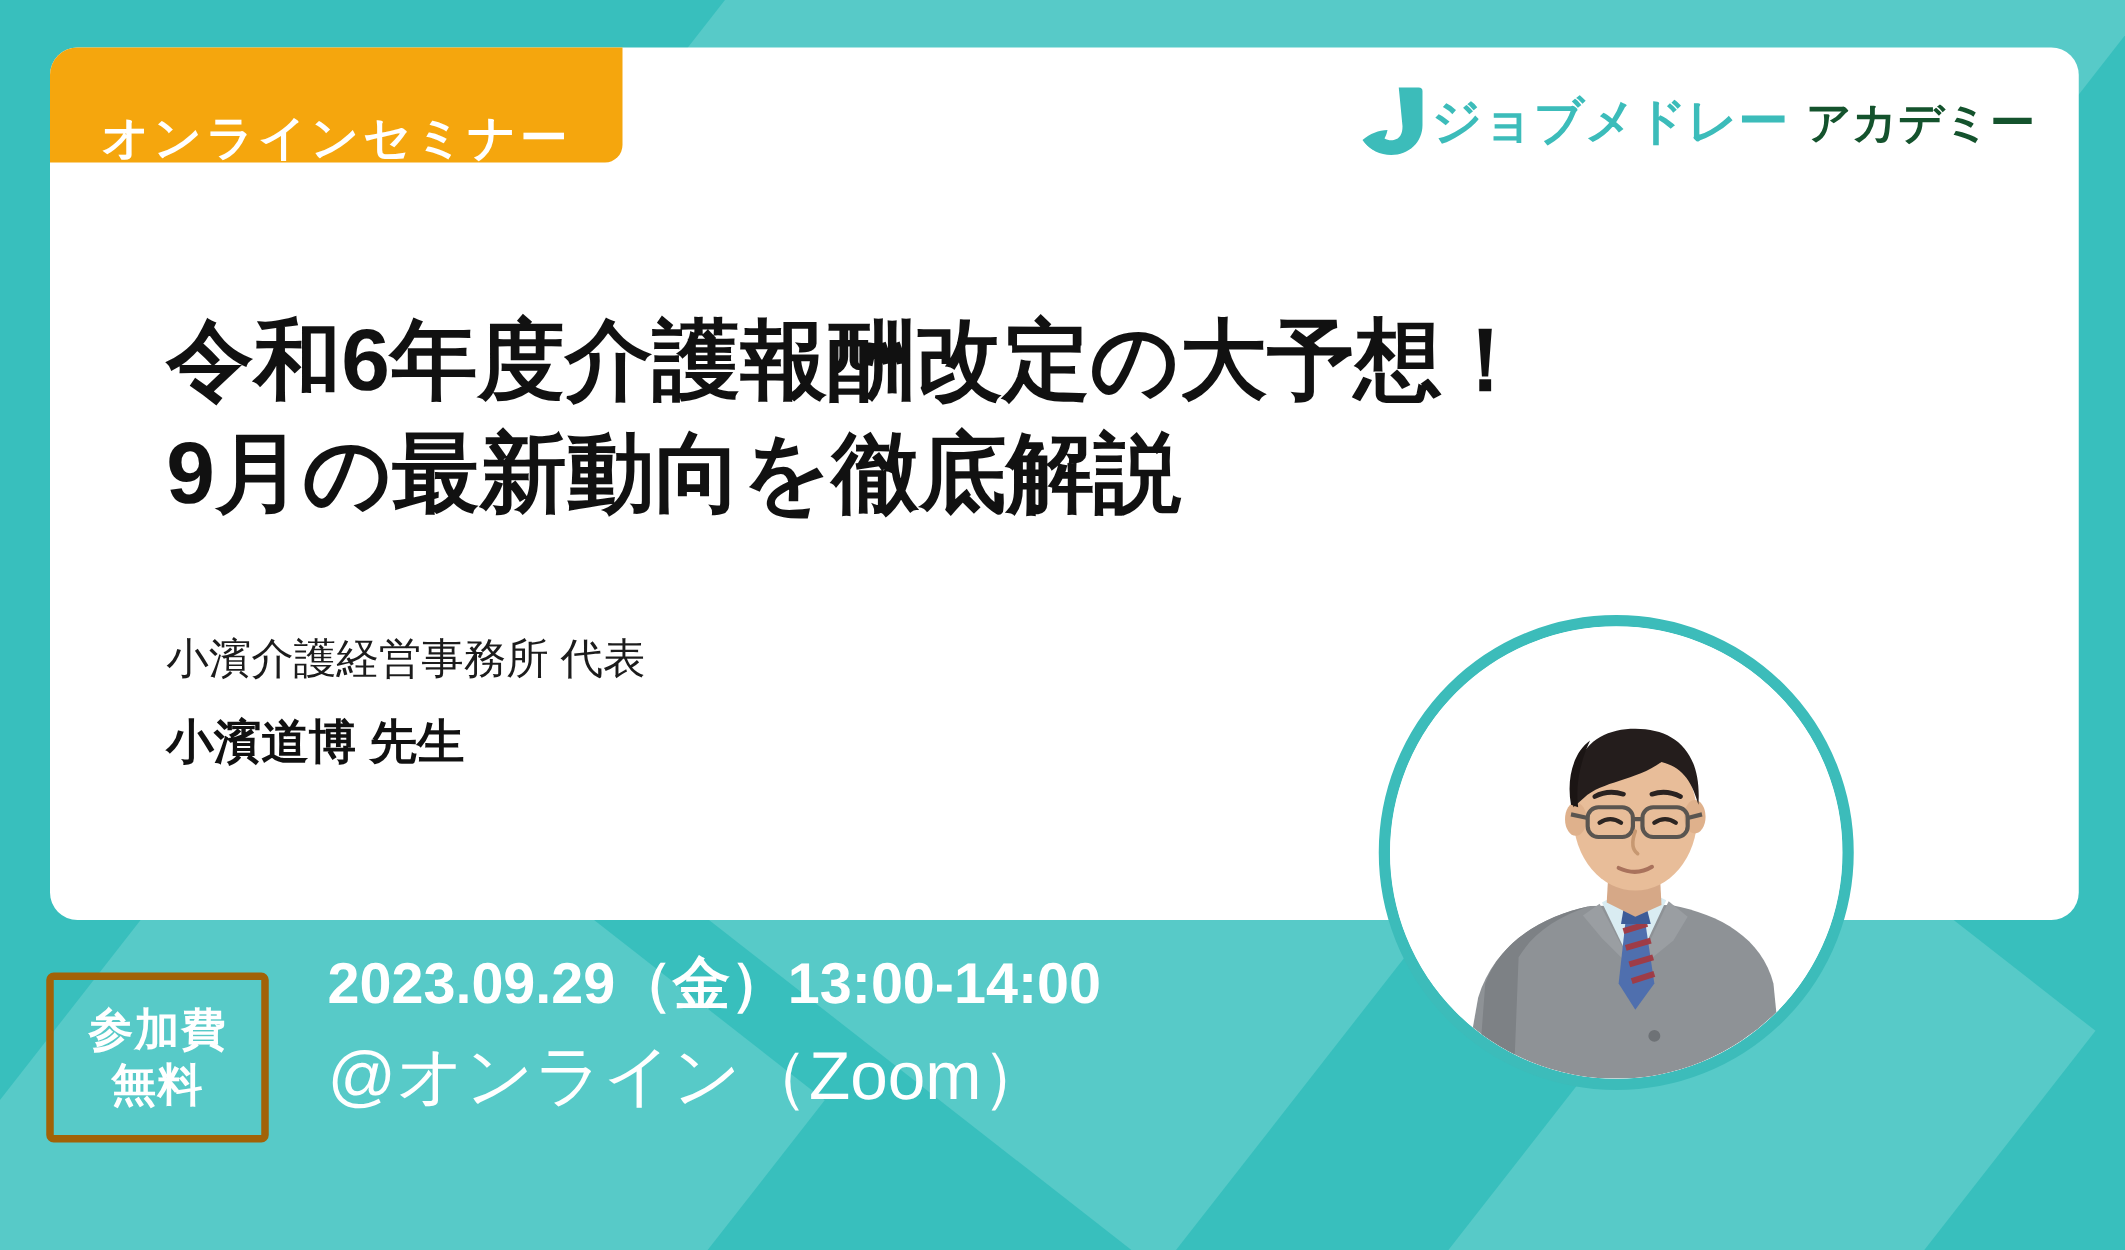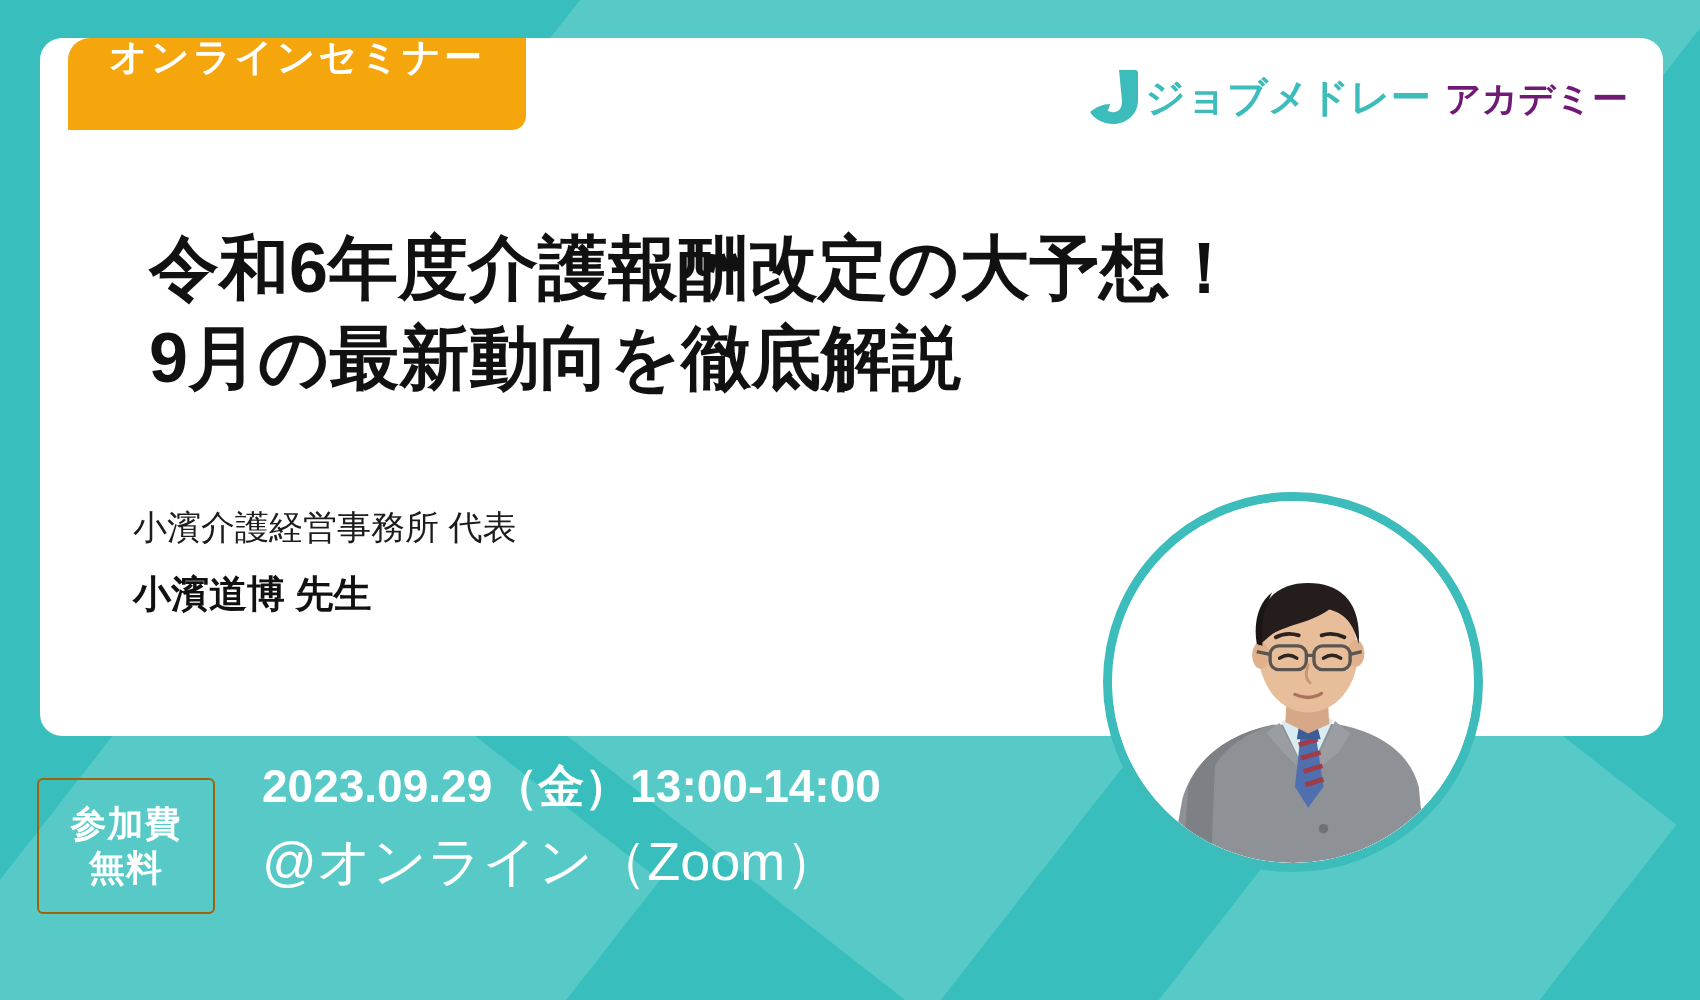--- a/index.html
+++ b/index.html
@@ -60,23 +60,22 @@
   .badge {
     position: absolute;
     left: 40px;
     top: 38px;
     width: 458px;
     height: 92px;
     background: #f5a60d;
     border-top-left-radius: 22px;
     border-bottom-right-radius: 14px;
     display: flex;
-    align-items: flex-start;
+    align-items: flex-end;
     justify-content: center;
-    margin-left: 28px;
   }
   .badge-label {
     color: #ffffff;
     font-size: 38px;
     font-weight: bold;
     letter-spacing: 3px;
     line-height: 1;
     white-space: nowrap;
   }
 
@@ -100,34 +99,33 @@
     gap: 14px;
   }
   .logo-main {
     color: #3cbcba;
     font-size: 40px;
     font-weight: bold;
     letter-spacing: 0px;
     line-height: 1;
   }
   .logo-sub {
-    color: #701a75;
+    color: #14532d;
     font-size: 36px;
     font-weight: bold;
     letter-spacing: 0px;
     line-height: 1;
   }
 
   
   .title-block {
     position: absolute;
     left: 133px;
-    top: 224px;
+    top: 244px;
     width: 1150px;
-    margin-left: 16px;
   }
   .title-line {
     color: #111111;
     font-size: 70px;
     font-weight: bold;
     line-height: 1.28;
     letter-spacing: 0px;
     white-space: nowrap;
   }
 
@@ -181,21 +179,21 @@
     top: 736px;
     width: 1700px;
     height: 264px;
   }
   .fee-box {
     position: absolute;
     left: 37px;
     top: 42px;
     width: 178px;
     height: 136px;
-    border: 2px solid #a16207;
+    border: 6px solid #a16207;
     border-radius: 6px;
     box-sizing: border-box;
     display: flex;
     flex-direction: column;
     align-items: center;
     justify-content: center;
     gap: 6px;
   }
   .fee-line {
     color: #ffffff;

